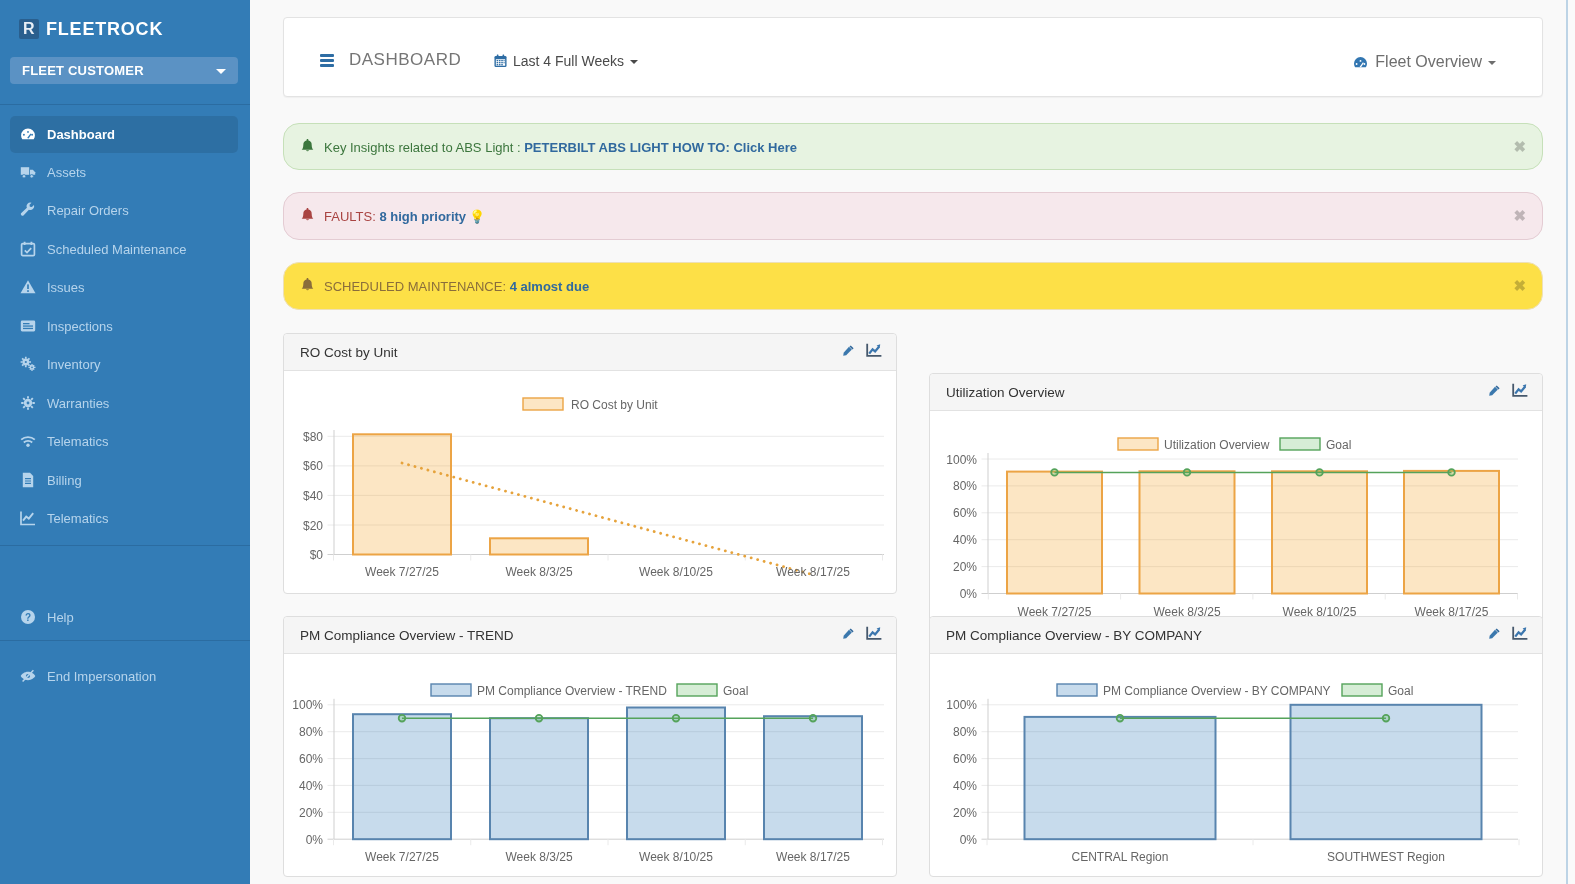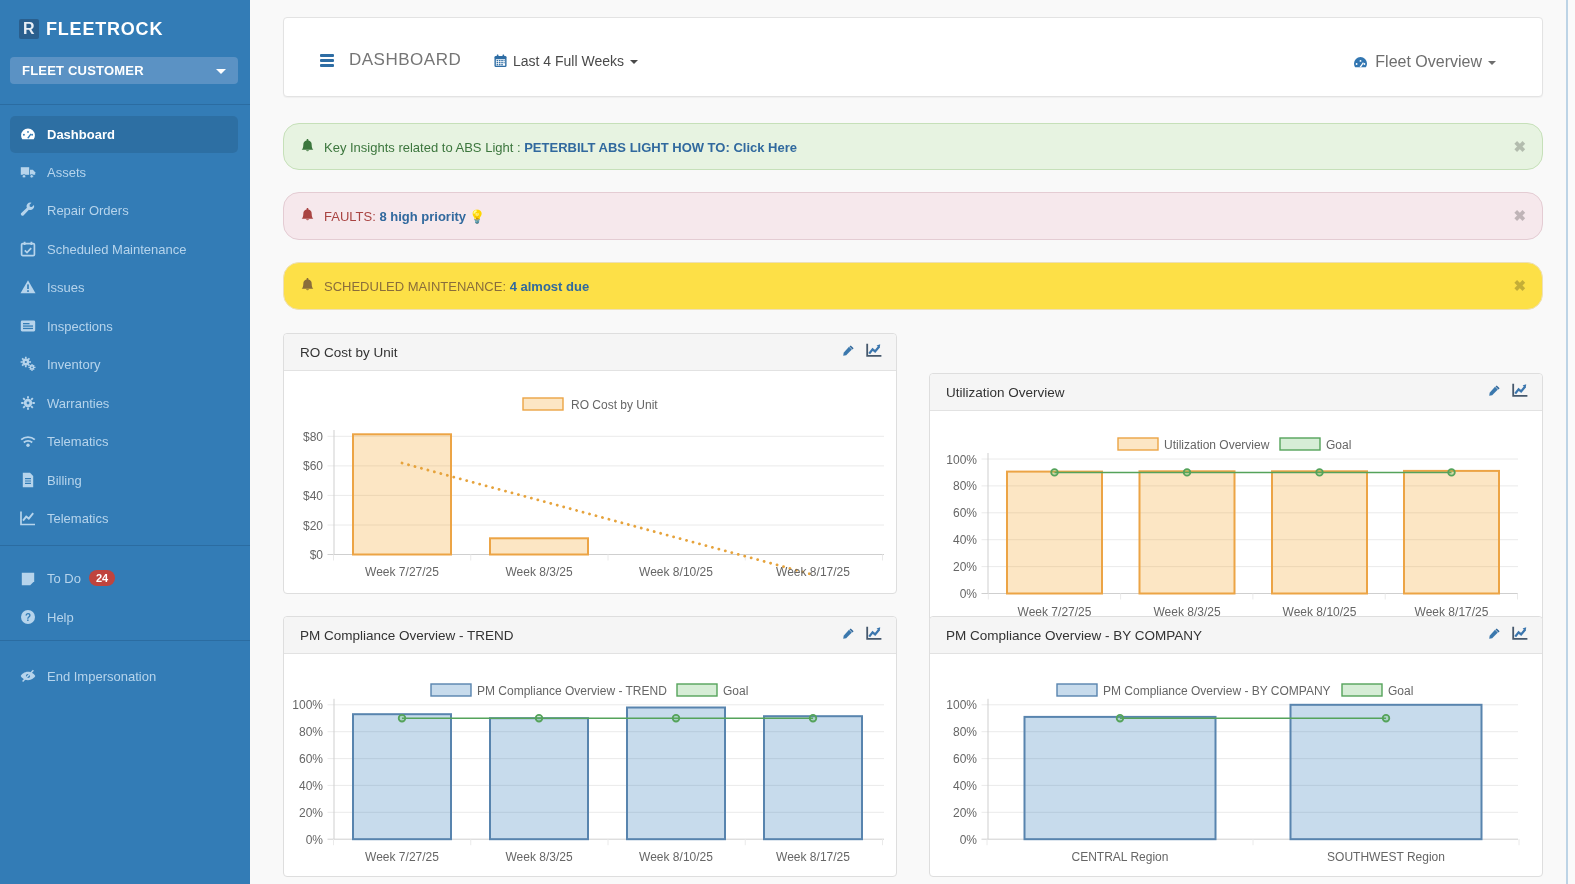--- a/index.html
+++ b/index.html
@@ -137,26 +137,20 @@
         <path d="M5 6.6h6M5 9h6M5 11.4h6" stroke="#337cb6" stroke-width="1.1"></path>
       </svg>
       <span class="tx">Billing</span>
     </div>
 <div class="mi" style="top:499px">
       <svg class="ic" width="16" height="16" viewBox="0 0 16 16">
         <path d="M1 1.5v13h14" fill="none" stroke="currentColor" stroke-width="1.7"></path>
         <path d="M3 10.6l3.2-4 2.6 2 4.4-5.4" fill="none" stroke="currentColor" stroke-width="1.9"></path>
       </svg>
       <span class="tx">Telematics</span>
-    </div>
-<div class="mi" style="top:559.5px">
-      <svg class="ic" width="16" height="16" viewBox="0 0 16 16">
-        <path d="M1.8 1.8h12.4v8.4l-4 4H1.8z" fill="currentColor"></path>
-      </svg>
-      <span class="tx">To Do<span class="badge">24</span></span>
     </div>
 <div class="mi" style="top:598px">
       <svg class="ic" width="16" height="16" viewBox="0 0 16 16">
         <circle cx="8" cy="8" r="7" fill="currentColor"></circle>
         <text x="8" y="11.5" text-anchor="middle" font-size="10" font-weight="bold" fill="#337cb6" font-family="Liberation Sans">?</text>
       </svg>
       <span class="tx">Help</span>
     </div>
 <div class="mi" style="top:656.5px">
       <svg class="ic" width="16" height="16" viewBox="0 0 16 16">

